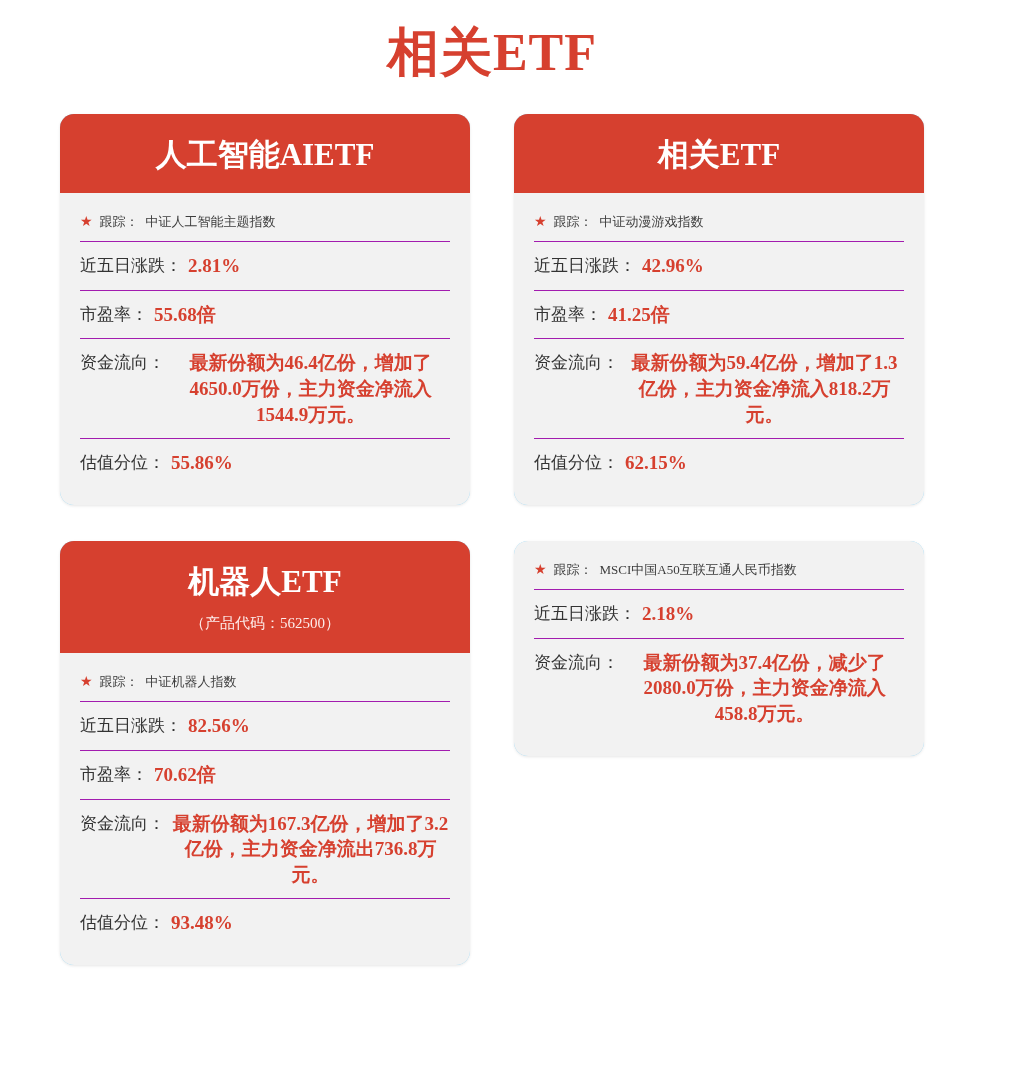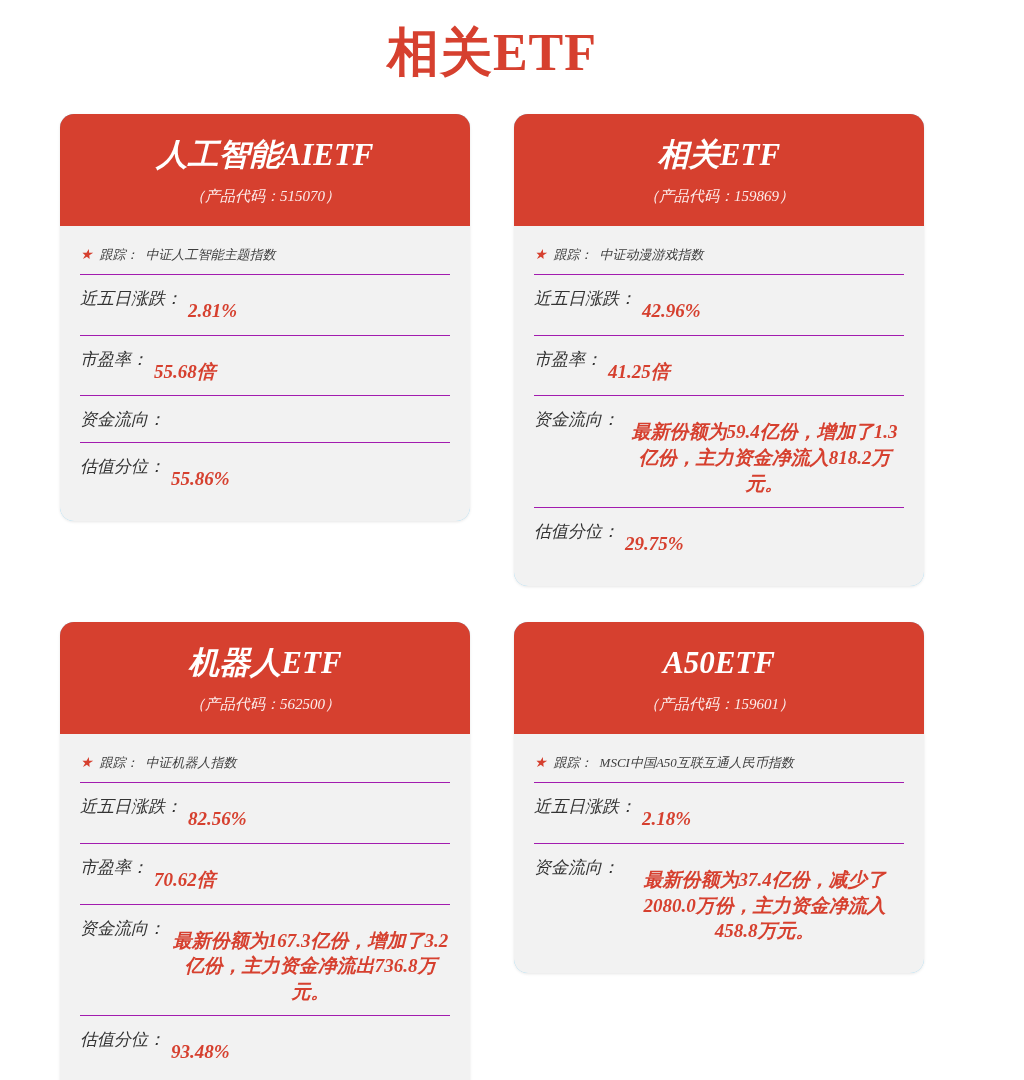--- a/index.html
+++ b/index.html
@@ -32,21 +32,20 @@
     column-gap: 44px;
     row-gap: 36px;
     justify-content: center;
   }
   .card {
     border-radius: 14px;
     overflow: hidden;
     background: #7dd3fc;
     box-shadow: 0 1px 3px rgba(0,0,0,0.10);
     align-self: start;
-    font-style: italic;
   }
   .card-head {
     background: #d6402f;
     color: #ffffff;
     padding: 22px 18px 20px 18px;
     text-align: center;
   }
   .card-title {
     font-size: 31px;
     font-weight: bold;
@@ -89,71 +88,69 @@
     color: #333333;
     white-space: nowrap;
     padding-top: 1px;
   }
   .metric-value {
     color: #d6402f;
     font-weight: bold;
     margin-left: 6px;
     font-size: 19px;
     line-height: 1.35;
-    margin-top: 12px;
   }
   .metric.flow .metric-value {
     font-size: 19px;
   }
   .metric.flow {
     align-items: flex-start;
   }
 </style>
 </head>
 <body>
 
 <div class="page">
 
   <div class="page-title">相关ETF</div>
 
   <div class="grid">
 
     <div class="card">
       <div class="card-head">
         <div class="card-title">人工智能AIETF</div>
-        <div class="card-code">（产品代码：515070）</div>
       </div>
       <div class="card-body">
         <div class="track-row">
           <span class="star-icon">★</span>
           <span>跟踪：</span>
           <span>中证人工智能主题指数</span>
         </div>
         <div class="metric">
           <span class="metric-label">近五日涨跌：</span>
           <span class="metric-value">2.81%</span>
         </div>
         <div class="metric">
           <span class="metric-label">市盈率：</span>
           <span class="metric-value">55.68倍</span>
         </div>
         <div class="metric flow">
           <span class="metric-label">资金流向：</span>
+          <span class="metric-value">最新份额为46.4亿份，增加了4650.0万份，主力资金净流入1544.9万元。</span>
         </div>
         <div class="metric">
           <span class="metric-label">估值分位：</span>
           <span class="metric-value">55.86%</span>
         </div>
       </div>
     </div>
 
     <div class="card">
       <div class="card-head">
         <div class="card-title">相关ETF</div>
-        <div class="card-code">（产品代码：159869）</div>
       </div>
       <div class="card-body">
         <div class="track-row">
           <span class="star-icon">★</span>
           <span>跟踪：</span>
           <span>中证动漫游戏指数</span>
         </div>
         <div class="metric">
           <span class="metric-label">近五日涨跌：</span>
           <span class="metric-value">42.96%</span>
@@ -161,21 +158,21 @@
         <div class="metric">
           <span class="metric-label">市盈率：</span>
           <span class="metric-value">41.25倍</span>
         </div>
         <div class="metric flow">
           <span class="metric-label">资金流向：</span>
           <span class="metric-value">最新份额为59.4亿份，增加了1.3亿份，主力资金净流入818.2万元。</span>
         </div>
         <div class="metric">
           <span class="metric-label">估值分位：</span>
-          <span class="metric-value">29.75%</span>
+          <span class="metric-value">62.15%</span>
         </div>
       </div>
     </div>
 
     <div class="card">
       <div class="card-head">
         <div class="card-title">机器人ETF</div>
         <div class="card-code">（产品代码：562500）</div>
       </div>
       <div class="card-body">
@@ -197,24 +194,20 @@
           <span class="metric-value">最新份额为167.3亿份，增加了3.2亿份，主力资金净流出736.8万元。</span>
         </div>
         <div class="metric">
           <span class="metric-label">估值分位：</span>
           <span class="metric-value">93.48%</span>
         </div>
       </div>
     </div>
 
     <div class="card">
-      <div class="card-head">
-        <div class="card-title">A50ETF</div>
-        <div class="card-code">（产品代码：159601）</div>
-      </div>
       <div class="card-body">
         <div class="track-row">
           <span class="star-icon">★</span>
           <span>跟踪：</span>
           <span>MSCI中国A50互联互通人民币指数</span>
         </div>
         <div class="metric">
           <span class="metric-label">近五日涨跌：</span>
           <span class="metric-value">2.18%</span>
         </div>

